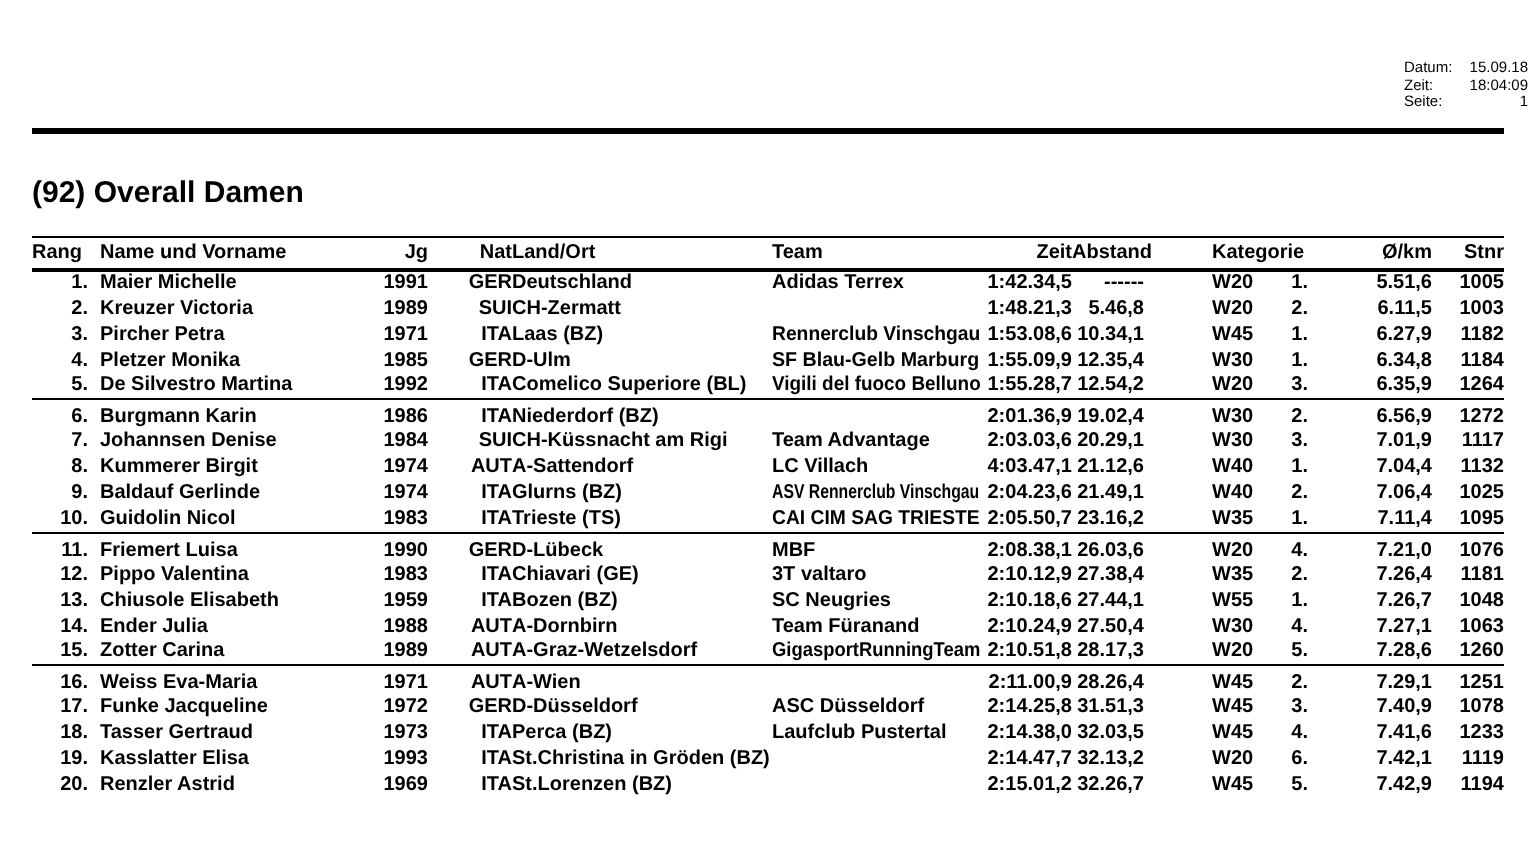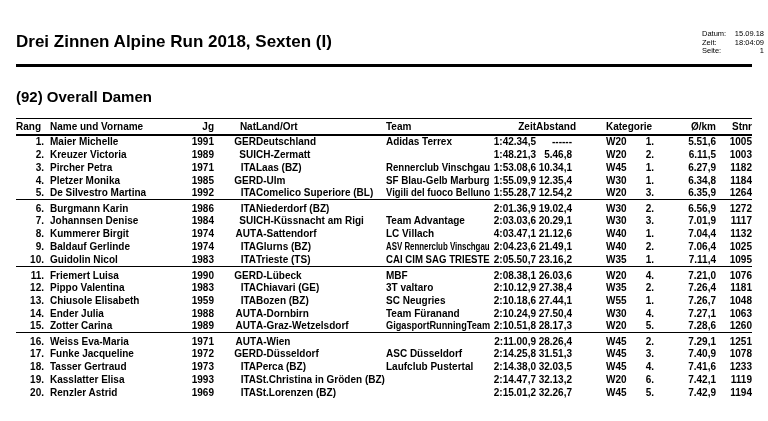--- a/index.html
+++ b/index.html
@@ -80,21 +80,20 @@
   .c-katrank { width: 18px;  text-align: right; }
   .c-okm     { width: 62px;  text-align: right; }
   .c-stnr    { width: 36px;  text-align: right; }
   td span, th span { display: inline-block; white-space: nowrap; }
 </style>
 </head>
 <body>
 
 <div class="page">
 
-  <div class="doc-title">Drei Zinnen Alpine Run 2018, Sexten (I)</div>
 
   <div class="meta">
     <div class="meta-row">
       <span class="meta-label">Datum:</span>
       <span class="meta-value">15.09.18</span>
     </div>
     <div class="meta-row">
       <span class="meta-label">Zeit:</span>
       <span class="meta-value">18:04:09</span>
     </div>

